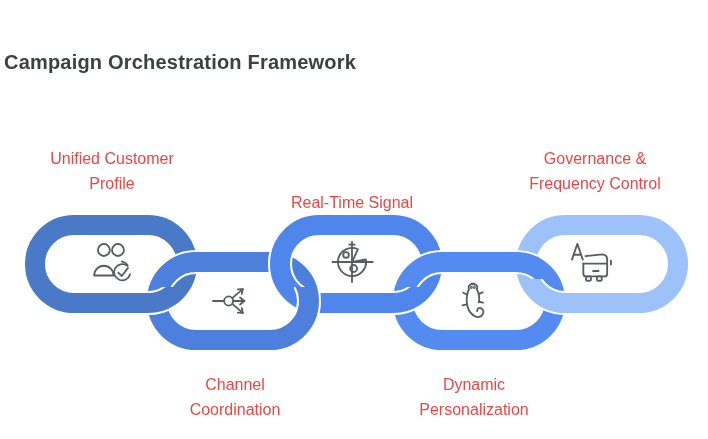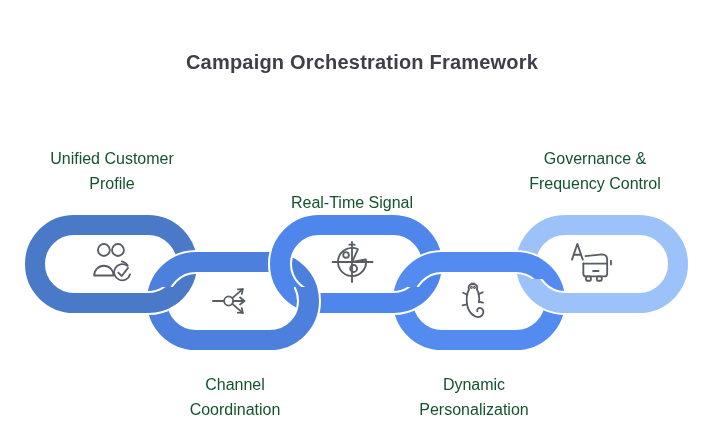--- a/index.html
+++ b/index.html
@@ -1,26 +1,26 @@
 <!DOCTYPE html>
 <html><head>
 <meta charset="utf-8">
 <style>
   html,body { margin:0; padding:0; background:#fff; }
   .canvas {
     position:relative; width:708px; height:439px; background:#ffffff;
     font-family:"Liberation Sans", sans-serif; overflow:hidden;
   }
   .title {
-    position:absolute; left:16px; right:0; top:51px; text-align:center;
+    position:absolute; left:4px; right:0; top:51px; 
     font-size:20px; font-weight:bold; letter-spacing:0.2px; color:#3d4147;
   }
   .label {
     position:absolute; text-align:center; font-size:16px; line-height:25px;
-    color:#14532d;
+    color:#ef4444;
   }
   .lbl-1 { left:27px;  width:170px; top:146px; }
   .lbl-3 { left:267px; width:170px; top:146px;margin-top:44px; }
   .lbl-5 { left:510px; width:170px; top:146px; }
   .lbl-2 { left:160px; width:150px; top:372px; }
   .lbl-4 { left:399px; width:150px; top:372px; }
   .chain { position:absolute; left:0; top:0; }
   .wk { fill:none; stroke:#ffffff; stroke-width:24; }
   .ck { fill:none; stroke-width:20; }
   .icon { position:absolute; width:52px; height:52px; }

